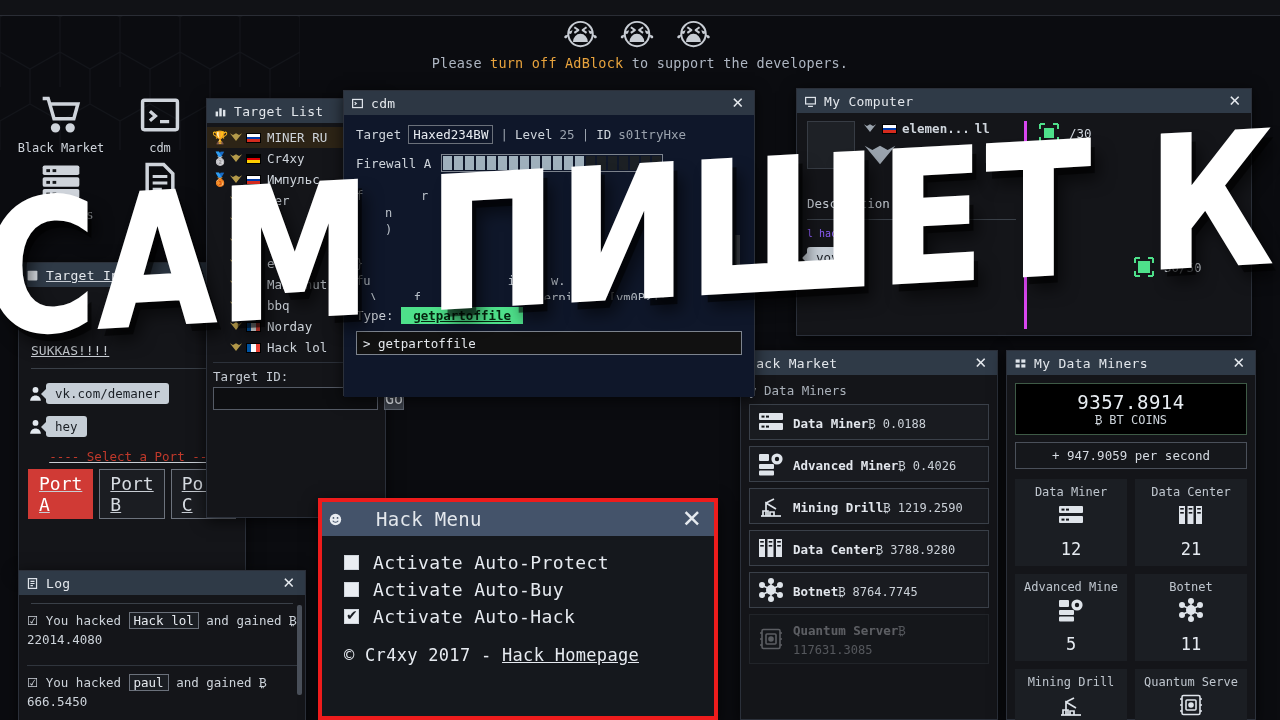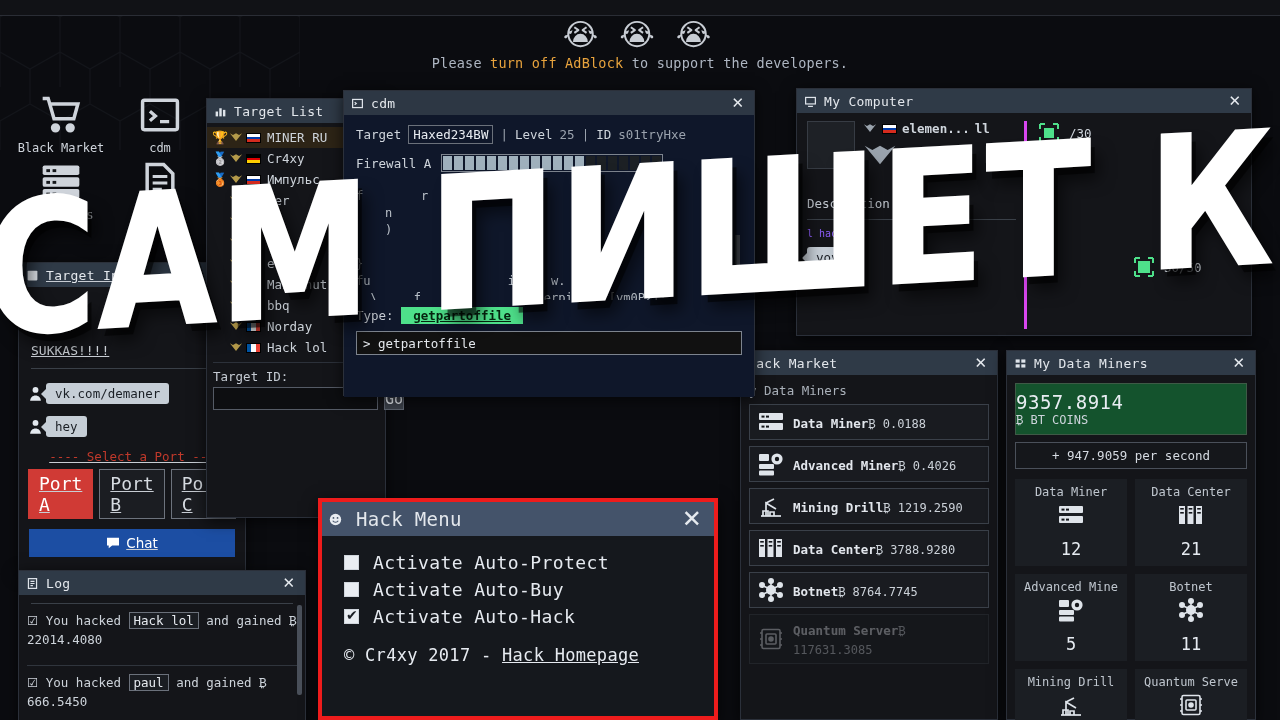--- a/index.html
+++ b/index.html
@@ -215,22 +215,22 @@
   .bm-item.dis{opacity:.35; cursor:default;}
   .bm-ico{width:26px;height:24px;flex:none;}
   .bm-ico svg{width:26px;height:24px;display:block;}
   .bm-nm{font-size:12.5px;color:#e2e6ec;font-weight:bold;line-height:15px;}
   .bm-pr{font-size:12px;color:#cbd1d8;line-height:15px;}
 
   
   #win-miners { left: 1006px; top: 350px; width: 250px; height: 370px; }
   #win-miners .win-body{padding:8px;}
   .dm-coins{
-    border:1px solid #3e5a46; background:#14532d;
-    padding:7px 0 6px; margin-bottom:7px;
+    border:1px solid #3e5a46; background:#000000;
+    text-align:center; padding:7px 0 6px; margin-bottom:7px;
   }
   .dm-coins .amt{font-size:19px;color:#e8edf2;letter-spacing:.5px;}
   .dm-coins .unit{font-size:12px;color:#cdd4db;}
   .dm-rate{
     border:1px solid #4a505a; background:#15171b;
     text-align:center; padding:5px 0; font-size:12.5px; color:#d5dae1;
     margin-bottom:10px;
   }
   .dm-grid{display:grid; grid-template-columns:1fr 1fr; gap:8px;}
   .dm-cell{background:#1b1e23; padding:6px 4px 7px; text-align:center;}
@@ -240,21 +240,21 @@
   .dm-row .ic{width:26px;height:24px;}
   .dm-row .ic svg{width:26px;height:24px;display:block;}
   .dm-row .n{font-size:17px;color:#e6ebf1;}
 
   
   #win-hack {
     left: 318px; top: 498px; width: 400px; height: 222px;
     border: 4px solid #ee1c1c; background:#15181d; z-index: 12;
   }
   #win-hack .win-title{height:34px; background:#44536a; font-size:19px;}
-  #win-hack .win-title .tt{font-size:19px;}
+  #win-hack .win-title .tt{font-size:19px;margin-left:20px;}
   #win-hack .win-close{font-size:24px; width:30px;}
   #win-hack .win-body{padding: 16px 22px;}
   .hk-line{display:flex;align-items:center;gap:14px;font-size:18px;color:#e6eaf0;
      margin-bottom:6px; letter-spacing:.4px;}
   .hk-box{width:15px;height:15px;background:#e9edf2;border:1px solid #cfd5dc;
      flex:none; position:relative;}
   .hk-box.on::after{content:'\2714'; position:absolute; left:1px; top:-3px;
      font-size:14px; color:#1b1f25; font-family:"DejaVu Sans",sans-serif;}
   .hk-foot{font-size:17px;color:#e6eaf0;margin-top:18px;letter-spacing:.3px;}
   .hk-foot a{color:#e6eaf0;}
@@ -382,26 +382,20 @@
       <span class="bubble">hey</span>
     </div>
 
     <div class="port-title">---- Select a Port ---</div>
     <div class="ports">
       <span class="port active">Port A</span>
       <span class="port">Port B</span>
       <span class="port">Port C</span>
     </div>
 
-    <button class="chat-btn">
-      <svg viewBox="0 0 16 14" fill="#fff">
-        <path d="M1 1h14v9H7l-4 3V10H1z"></path>
-      </svg>
-      <span>Chat</span>
-    </button>
   </div>
 </div>
 
 <div class="win" id="win-targets">
   <div class="win-title">
     <span class="tico">
       <svg viewBox="0 0 16 16" fill="#dfe4ea">
           <rect x="2" y="8" width="3" height="6"></rect>
           <rect x="6.5" y="4" width="3" height="10"></rect>
           <rect x="11" y="6" width="3" height="8"></rect>

